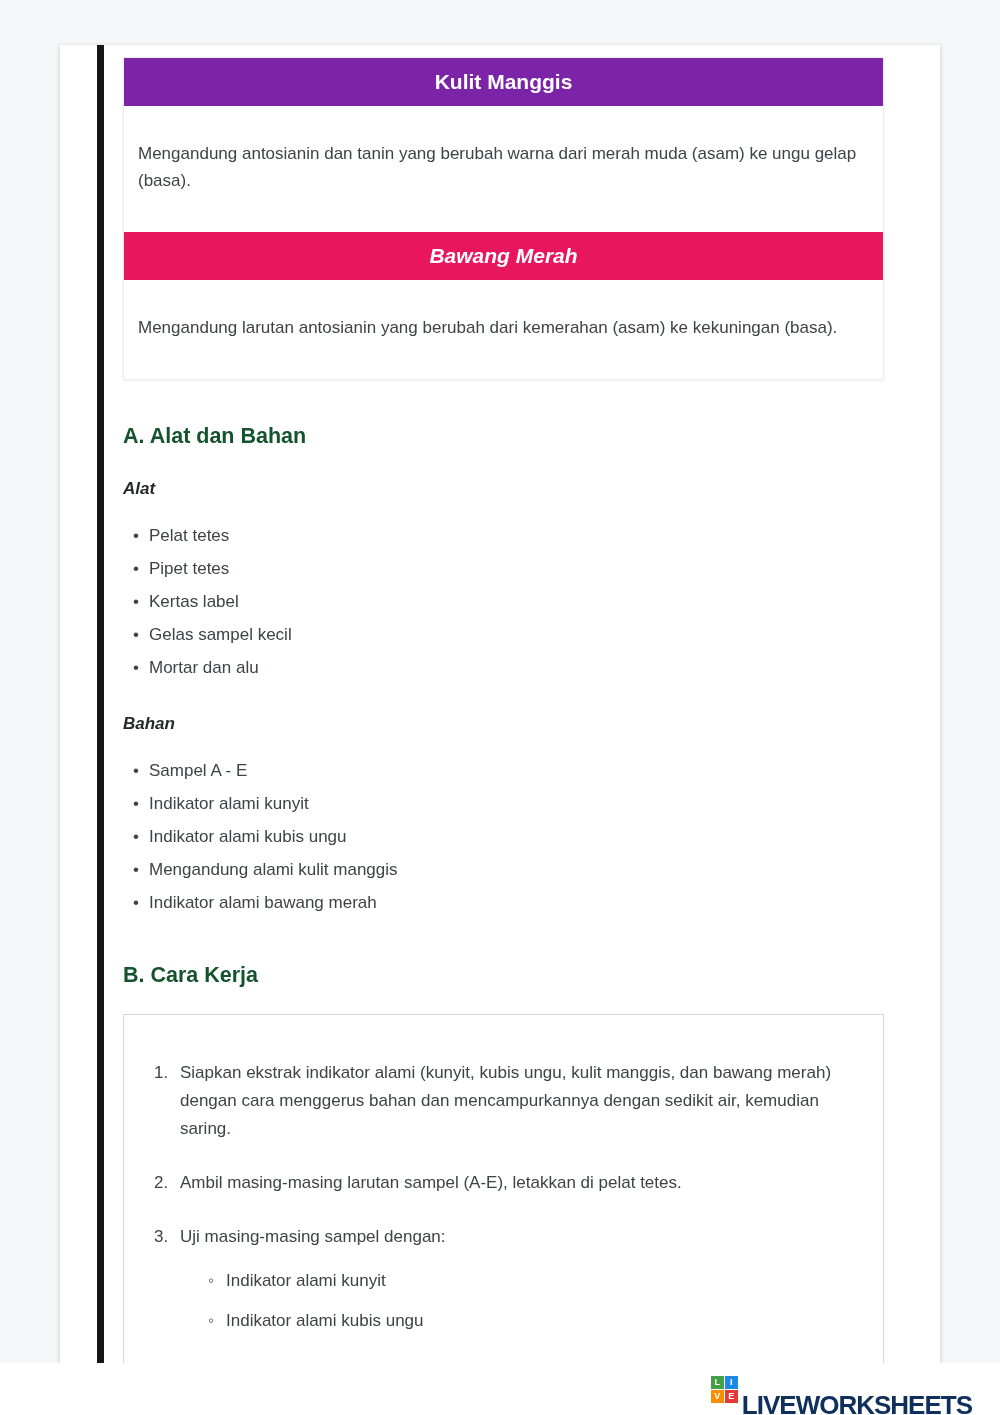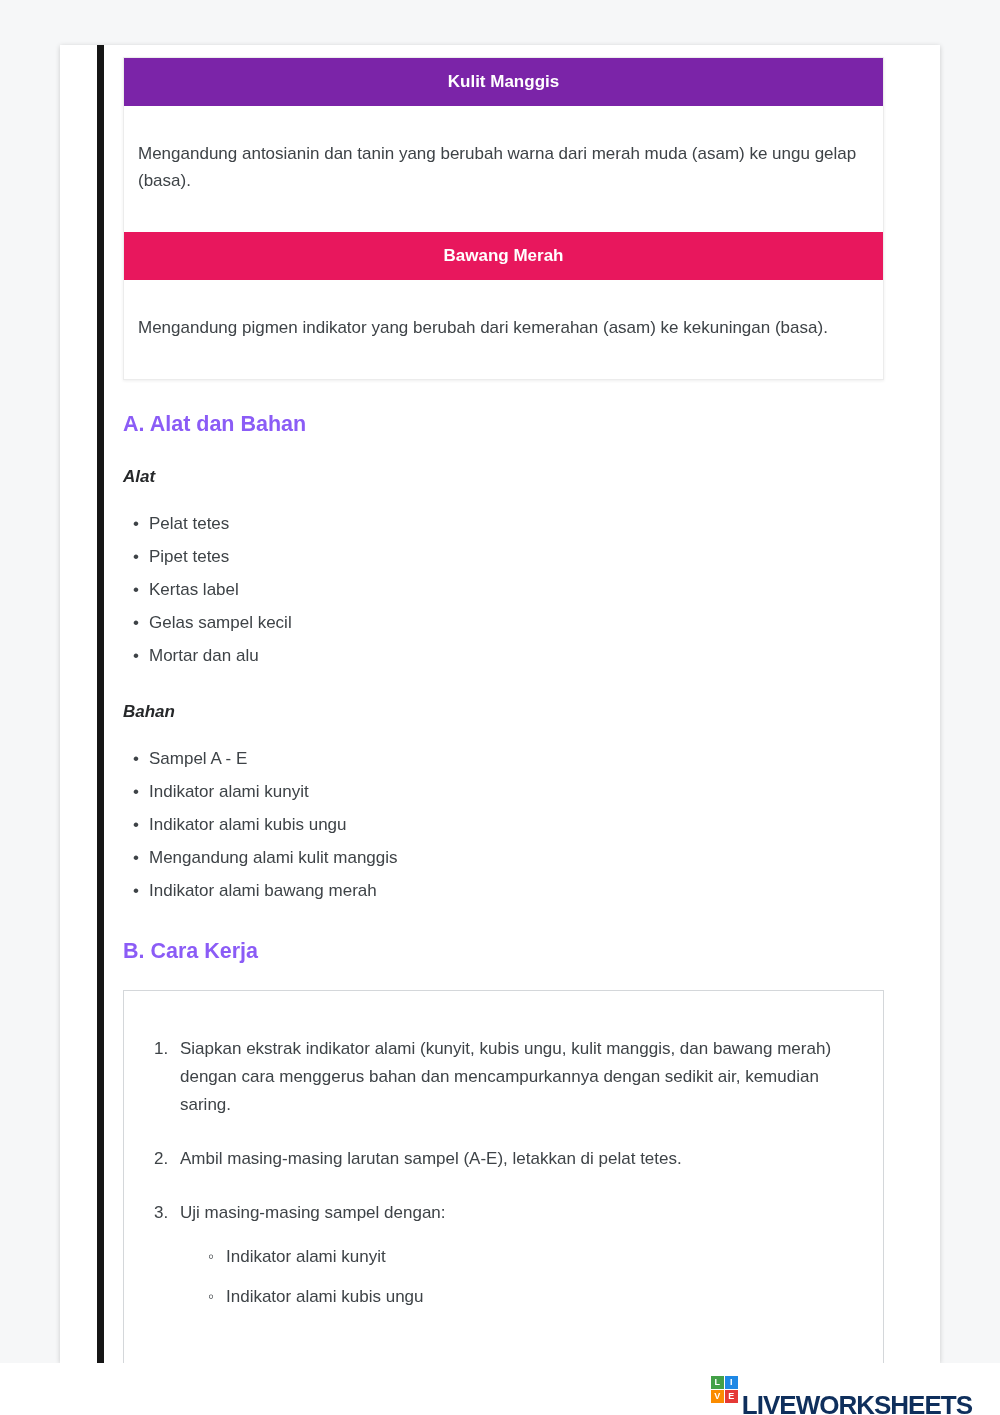--- a/index.html
+++ b/index.html
@@ -45,30 +45,30 @@
     border: 1px solid #ececec;
     box-shadow: 0 1px 3px rgba(0,0,0,0.07);
   }
   .band {
     height: 48px;
     display: flex;
     align-items: center;
     justify-content: center;
     color: #ffffff;
     font-weight: bold;
-    font-size: 17px;
+    font-size: 21px;
   }
   .band-desc {
     margin: 34px 14px 38px;
     line-height: 27px;
   }
   h2.section-title {
-    margin-top: 32px;
+    margin-top: 44px;
     font-size: 21.5px;
-    color: #8b5cf6;
+    color: #14532d;
     font-weight: bold;
   }
   h3.sub-title {
     margin-top: 30px;
     font-size: 17px;
     color: #26282a;
     font-weight: bold;
     font-style: italic;
   }
   ul.bullet-list {
@@ -169,24 +169,24 @@
     <div class="edge-line"></div>
 
     <div class="content">
 
       <div class="card">
         <div class="band" style="background: rgb(123, 36, 168);">
           <span>Kulit Manggis</span>
         </div>
         <p class="band-desc">Mengandung antosianin dan tanin yang berubah warna dari merah muda (asam) ke ungu gelap (basa).</p>
 
-        <div class="band" style="background: rgb(232, 23, 93);">
+        <div class="band" style="background: rgb(232, 23, 93); font-style: italic;">
           <span>Bawang Merah</span>
         </div>
-        <p class="band-desc">Mengandung pigmen indikator yang berubah dari kemerahan (asam) ke kekuningan (basa).</p>
+        <p class="band-desc">Mengandung larutan antosianin yang berubah dari kemerahan (asam) ke kekuningan (basa).</p>
       </div>
 
       <h2 class="section-title">A. Alat dan Bahan</h2>
 
       <h3 class="sub-title">Alat</h3>
       <ul class="bullet-list">
         <li><span>Pelat tetes</span></li>
         <li><span>Pipet tetes</span></li>
         <li><span>Kertas label</span></li>
         <li><span>Gelas sampel kecil</span></li>

